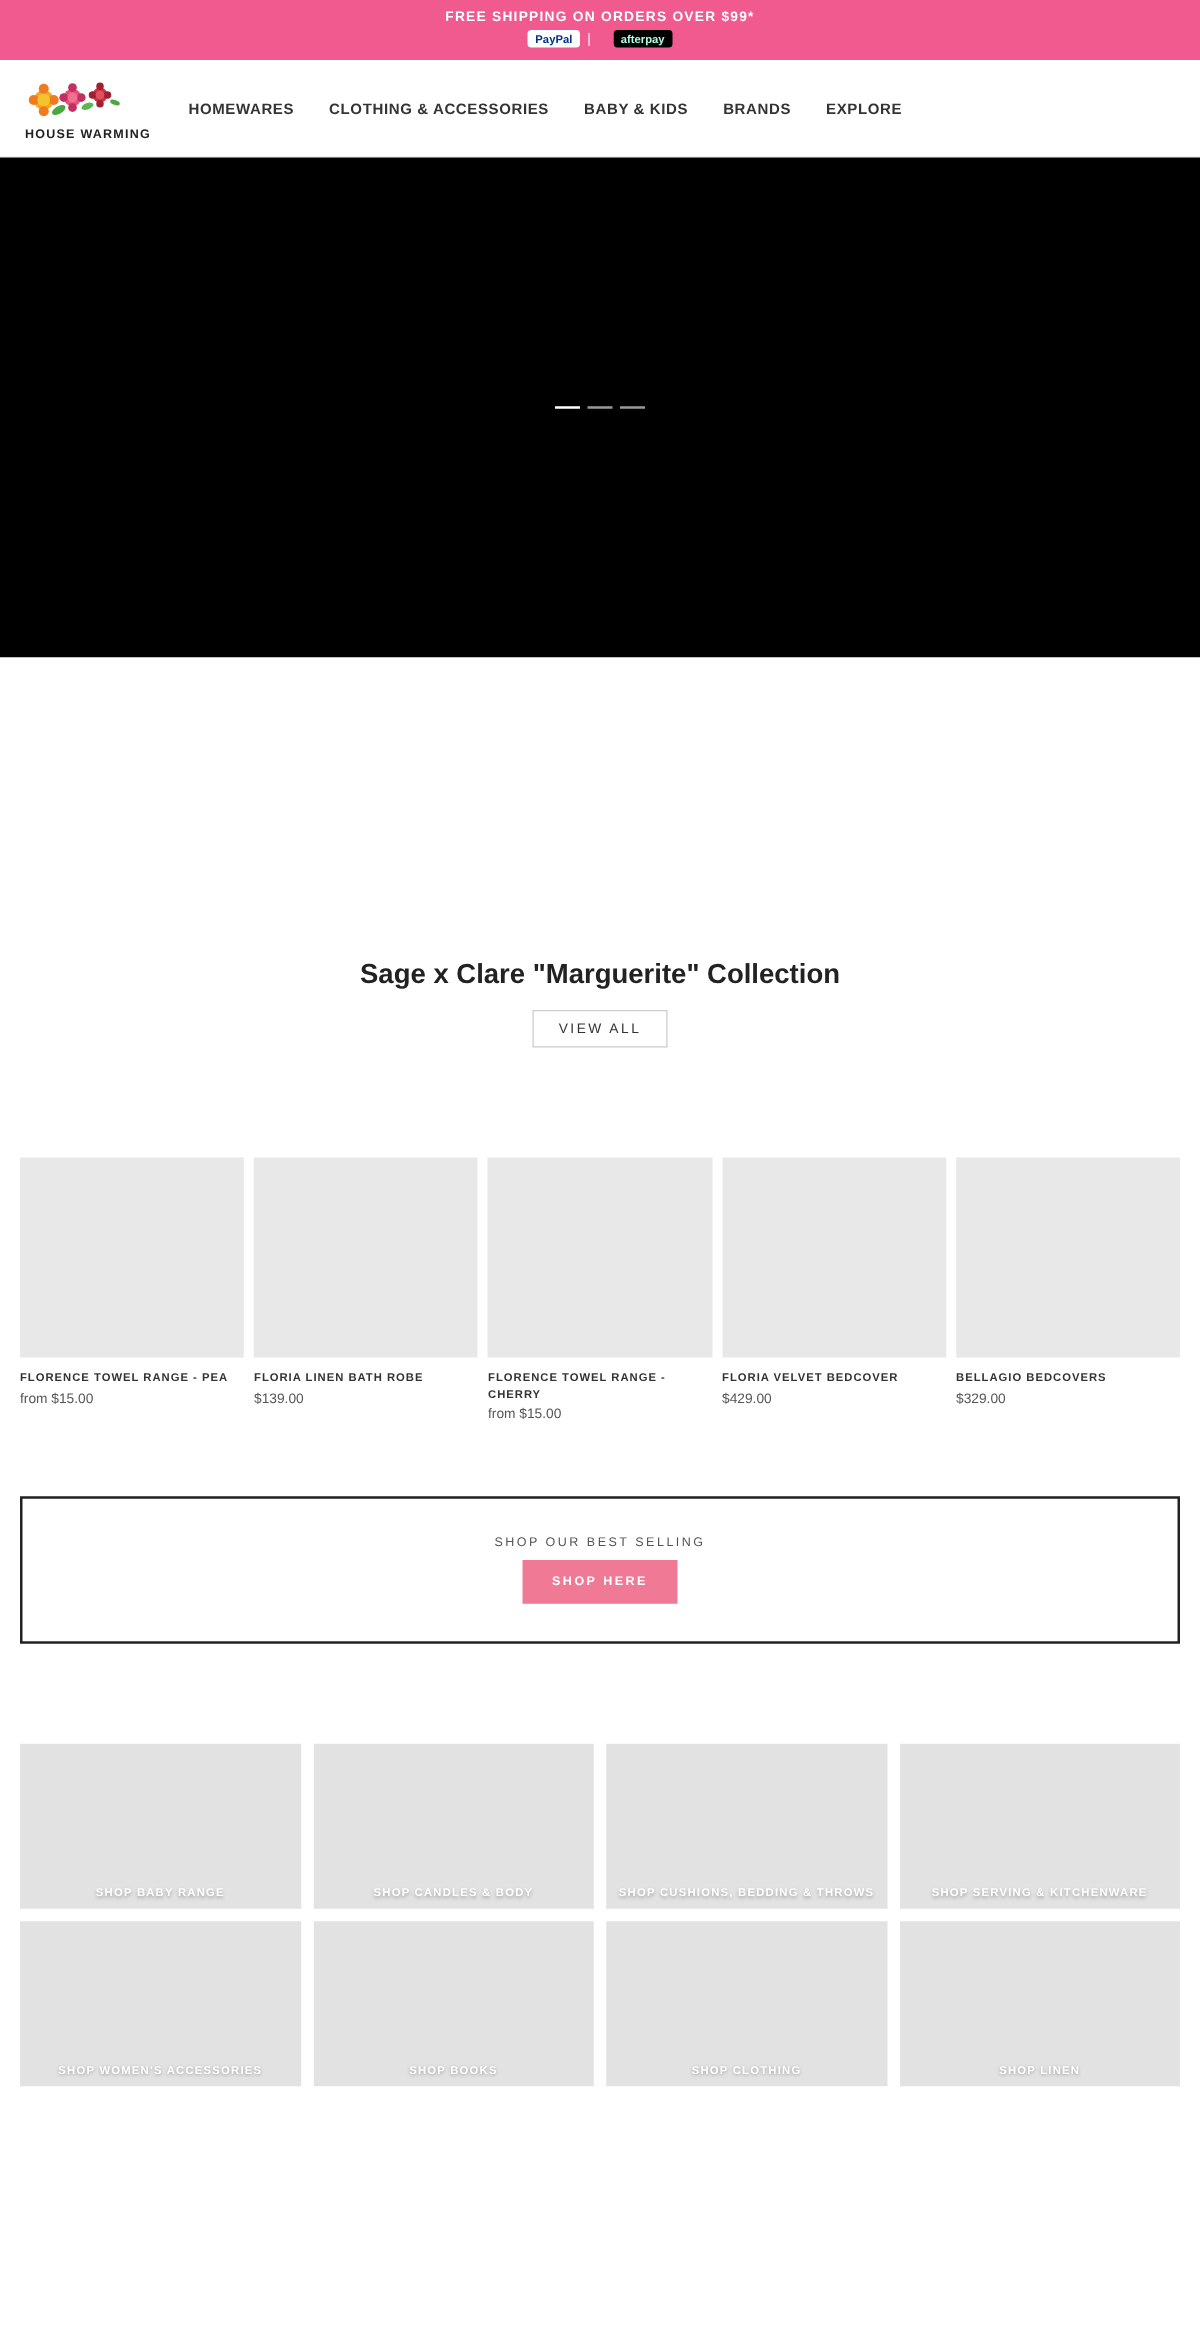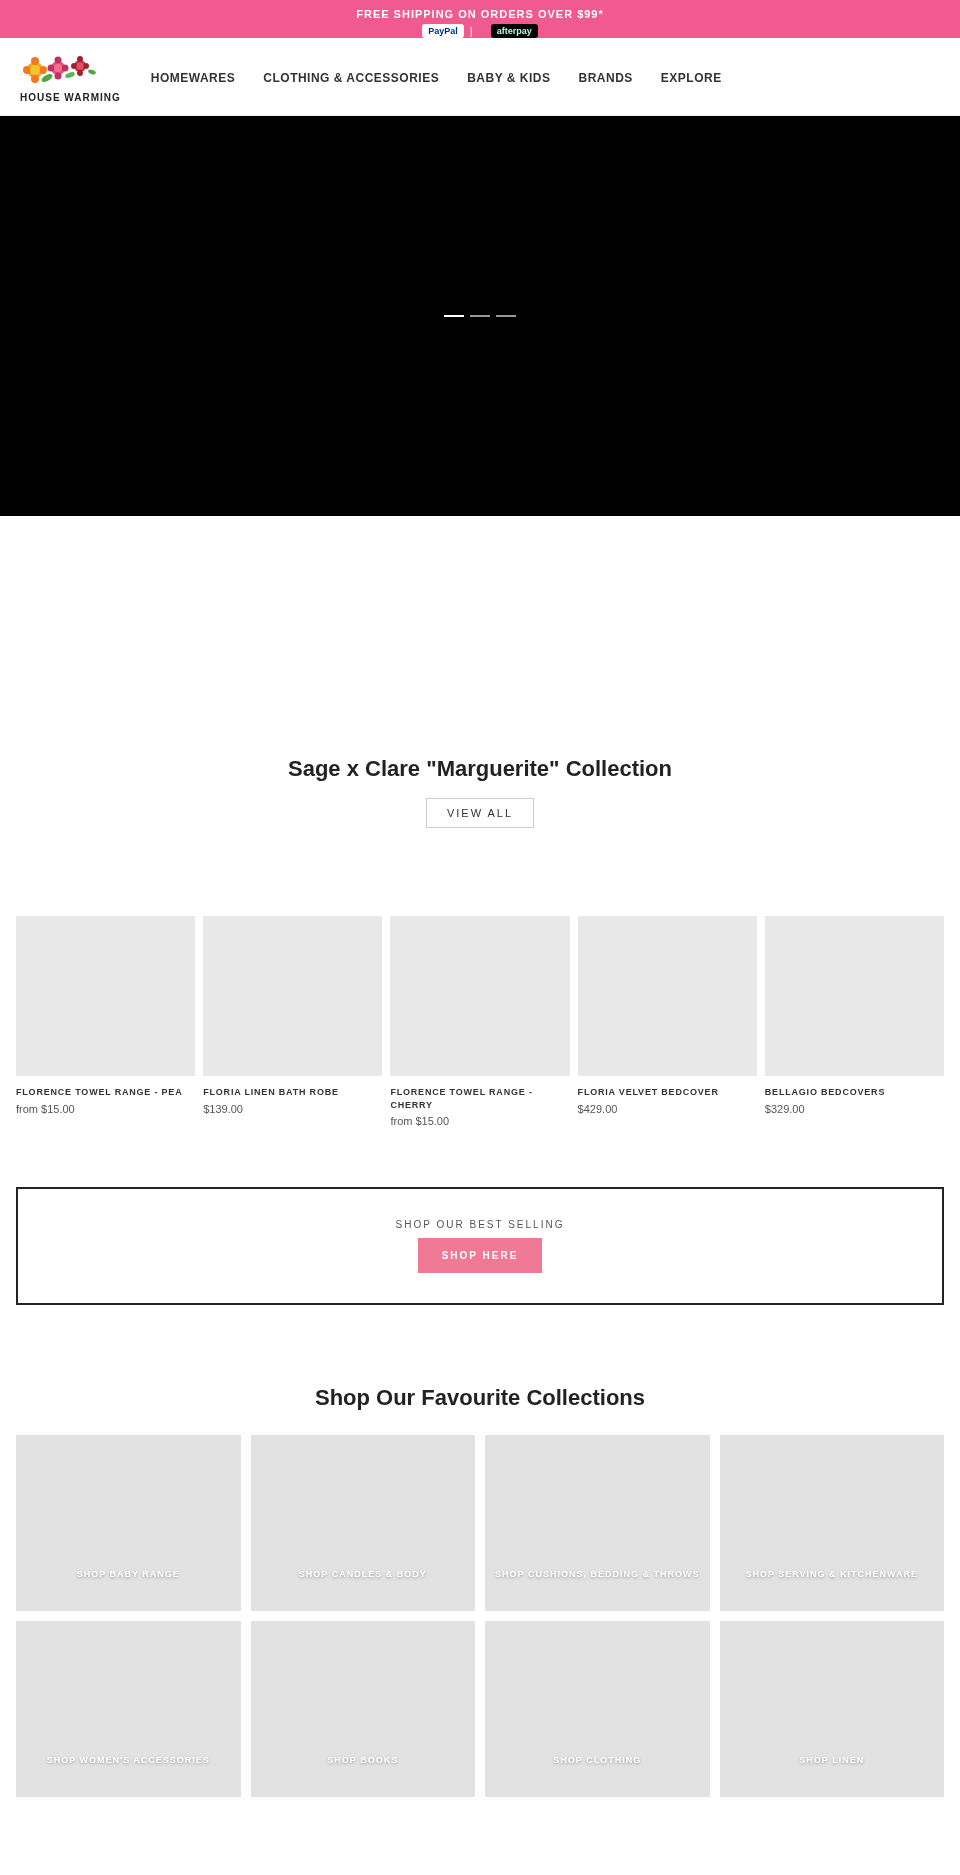--- a/index.html
+++ b/index.html
@@ -3,21 +3,21 @@
   <meta charset="utf-8">
   <style>
     * { margin: 0; padding: 0; box-sizing: border-box; }
     body { font-family: Arial, Helvetica, sans-serif; width: 960px; background: #fff; }
 
     
     .top-banner {
       background: #f05a8e;
       color: #fff;
       text-align: center;
-      padding: 8px 0 0;
+      padding: 8px 0 10px;
     }
     .top-banner .shipping-text {
       font-size: 11px;
       font-weight: bold;
       letter-spacing: 1px;
     }
     .payment-icons {
       display: flex;
       align-items: center;
       justify-content: center;
@@ -200,26 +200,26 @@
       color: #222;
       margin-bottom: 24px;
     }
     .collections-grid {
       display: grid;
       grid-template-columns: repeat(4, 1fr);
       gap: 10px;
     }
     .collection-card {
       position: relative;
-      height: 176px;
+      height: 132px;
       background: #e2e2e2;
       display: flex;
       align-items: flex-end;
       justify-content: center;
-      padding-bottom: 32px;
+      padding-bottom: 8px;
     }
     .collection-card-label {
       font-size: 9px;
       font-weight: bold;
       letter-spacing: 1px;
       color: #fff;
       text-transform: uppercase;
       text-align: center;
       text-shadow: 0 1px 3px rgba(0,0,0,0.3);
     }
@@ -328,21 +328,20 @@
     <div class="product-price">$329.00</div>
   </div>
 </div>
 
 <section class="best-selling-section">
   <div class="best-selling-label">SHOP OUR BEST SELLING</div>
   <button class="shop-here-btn">SHOP HERE</button>
 </section>
 
 <section class="fav-collections">
-  <h2 class="fav-collections-title">Shop Our Favourite Collections</h2>
   <div class="collections-grid">
     <div class="collection-card">
       <span class="collection-card-label">SHOP BABY RANGE</span>
     </div>
     <div class="collection-card">
       <span class="collection-card-label">SHOP CANDLES &amp; BODY</span>
     </div>
     <div class="collection-card">
       <span class="collection-card-label">SHOP CUSHIONS, BEDDING &amp; THROWS</span>
     </div>

